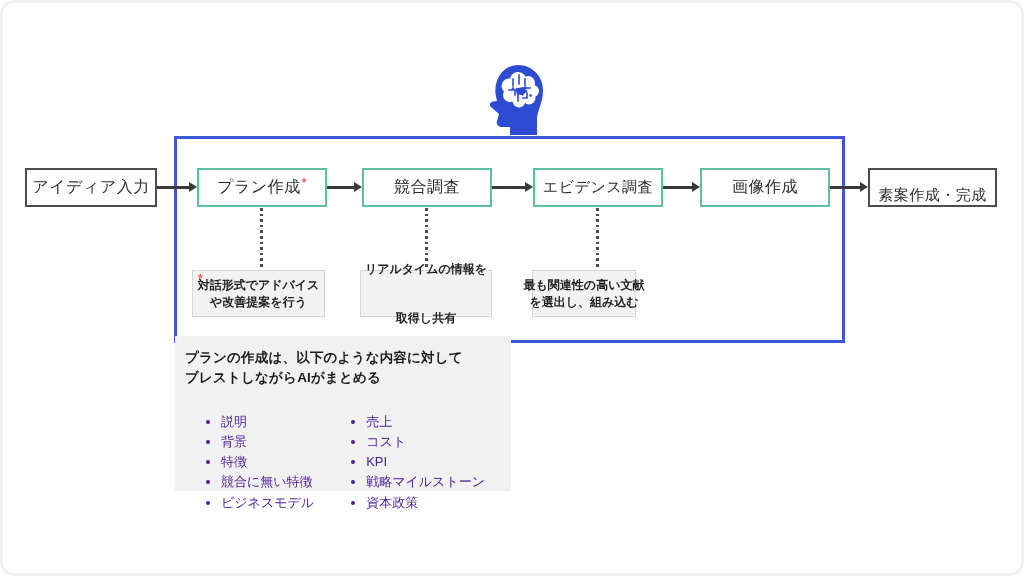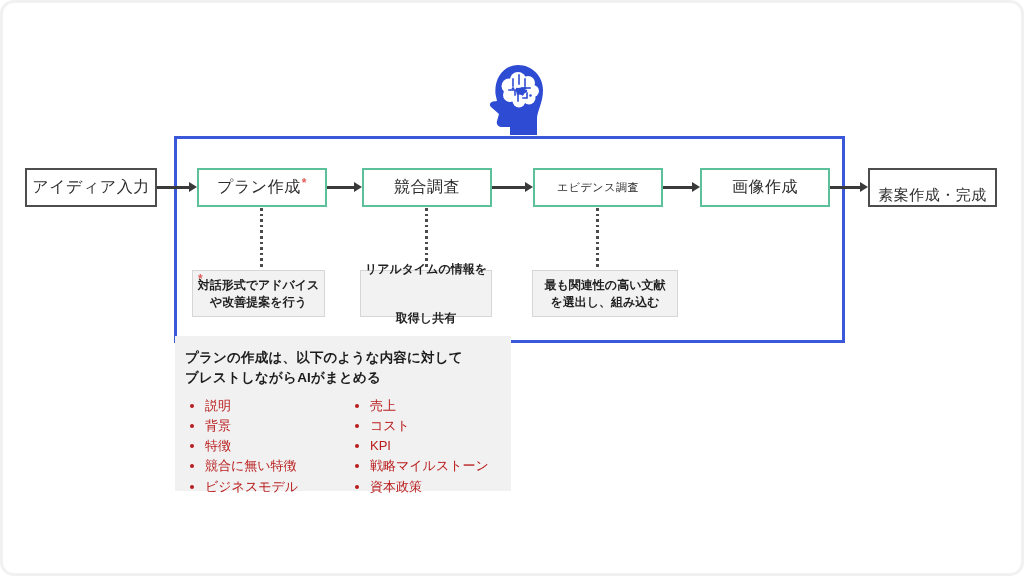--- a/index.html
+++ b/index.html
@@ -19,21 +19,21 @@
   .fbox{
     position:absolute;top:168px;height:39px;background:#fff;box-sizing:border-box;
     display:flex;align-items:center;justify-content:center;
     font-size:16px;color:#2d2d2d;letter-spacing:0.5px;white-space:nowrap;
   }
   .fbox.dark{border:2px solid #4d4d4d;}
   .fbox.green{border:2px solid #5cc19b;}
   .b-input{left:25px;width:132px;}
   .b-plan{left:197px;width:130px;text-align:right;}
   .b-comp{left:362px;width:130px;align-items:center;}
-  .b-evid{left:533px;width:130px;font-size:11px;}
+  .b-evid{left:533px;width:130px;font-size:15px;}
   .b-img{left:700px;width:130px;}
   .b-out{left:868px;width:129px;font-size:15px;align-items:flex-end;}
   .sup-mark{color:#e05e5e;font-size:12px;font-weight:bold;position:relative;top:-5px;margin-left:1px;}
   
   .arrow{position:absolute;top:186px;height:3px;background:#3a3a3a;}
   .arrow::after{
     content:"";position:absolute;right:-7px;top:-4.5px;width:0;height:0;
     border-left:8px solid #3a3a3a;border-top:5.5px solid transparent;border-bottom:5.5px solid transparent;
   }
   .a1{left:157px;width:33px;}
@@ -48,30 +48,30 @@
   }
   .d1{left:260px;} .d2{left:425px;} .d3{left:596px;}
   
   .note{
     position:absolute;top:270px;height:47px;background:#f2f2f2;border:1px solid #d6d6d6;
     box-sizing:border-box;display:flex;flex-direction:column;align-items:center;justify-content:center;
     font-size:12px;font-weight:bold;line-height:1.4;color:#1f1f1f;text-align:center;white-space:nowrap;
   }
   .n1{left:192px;width:133px;}
   .n2{left:360px;width:132px;gap:32px;}
-  .n3{left:532px;width:146px;}
+  .n3{left:532px;width:104px;}
   .note .corner-mark{position:absolute;top:0px;left:5px;color:#e05e5e;font-size:12px;font-weight:bold;}
   
   .panel{
     position:absolute;left:175px;top:336px;width:336px;height:155px;background:#f1f1f1;
     box-sizing:border-box;padding:12px 10px 0 10px;color:#1c1c1c;
   }
   .panel-heading{font-weight:bold;font-size:13.5px;line-height:1.5;letter-spacing:0.2px;}
   .panel-cols{display:flex;margin-top:9px;}
-  .panel ul{margin:0;padding-left:20px;list-style:disc;font-size:13px;line-height:1.18;color:#b91c1c;}
+  .panel ul{margin:16px;padding-left:20px;list-style:disc;font-size:13px;line-height:1.18;color:#4c1d95;}
   .panel ul li{margin-bottom:5px;white-space:nowrap;}
   .col-left{width:145px;}
   .col-right{flex:1;}
 </style>
 </head>
 <body>
 
 <div class="page">
 
   <svg class="brain" viewBox="0 0 60 72" aria-hidden="true">

